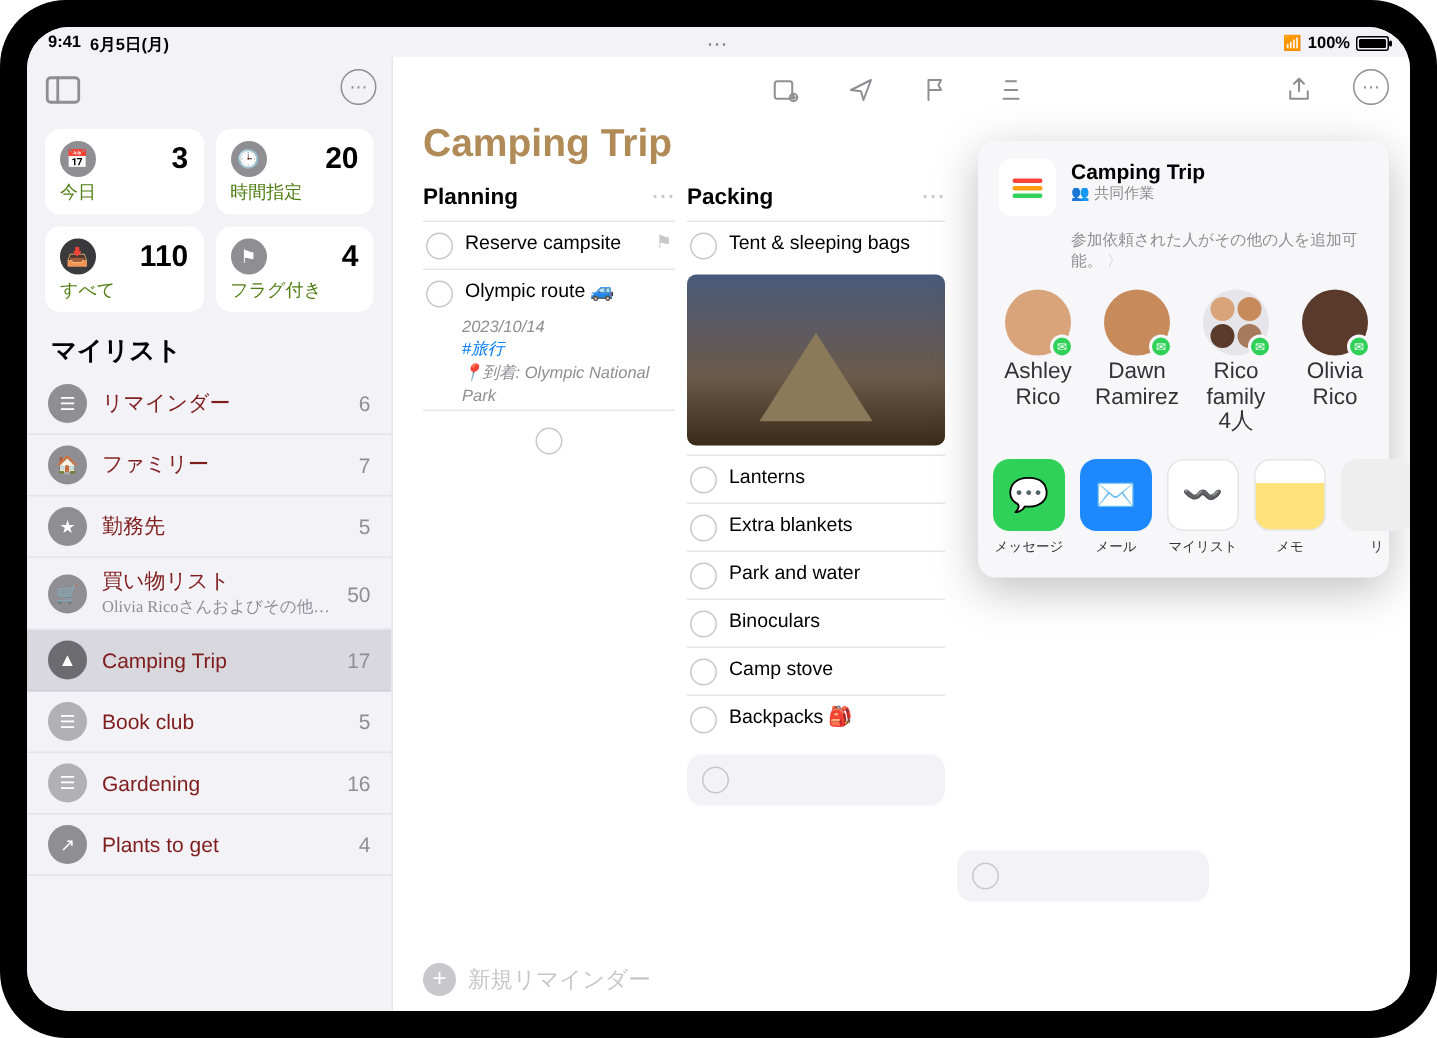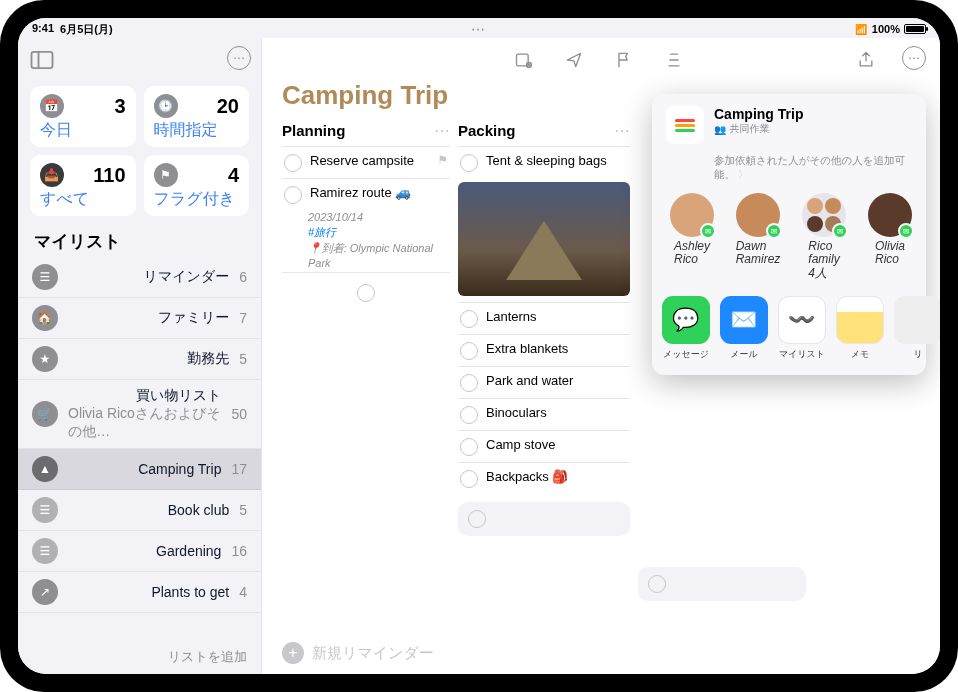--- a/index.html
+++ b/index.html
@@ -24,31 +24,31 @@
 .sidebar { width: 244px; background: #f2f2f7; display: flex; flex-direction: column; border-right: 1px solid #e5e5ea; }
 .sb-top { display: flex; justify-content: space-between; padding: 8px 10px; }
 .icon-btn { width: 28px; height: 28px; border-radius: 6px; display: flex; align-items: center; justify-content: center; color: #8e8e93; cursor: pointer; }
 .icon-btn.circle { border: 1.5px solid #8e8e93; border-radius: 50%; width: 24px; height: 24px; font-size: 12px; }
 
 .smart-grid { display: grid; grid-template-columns: 1fr 1fr; gap: 8px; padding: 4px 12px 10px; }
 .smart { background: #fff; border-radius: 10px; padding: 8px 10px 6px; cursor: pointer; }
 .smart .row1 { display: flex; justify-content: space-between; align-items: center; }
 .smart .ic { width: 24px; height: 24px; border-radius: 50%; background: #8e8e93; display: flex; align-items: center; justify-content: center; color: #fff; font-size: 12px; }
 .smart .num { font-size: 20px; font-weight: 700; }
-.smart .lbl { font-size: 16px; color: #3b82f6; margin-top: 2px; }
+.smart .lbl { font-size: 12px; color: #4d7c0f; margin-top: 2px; }
 .smart.dark .ic { background: #3a3a3c; }
 .smart.flag .ic { background: #8e8e93; }
 
 .listhdr { font-size: 17px; font-weight: 700; padding: 4px 16px; }
 .lists { flex: 1; overflow: auto; }
 .list-item { display: flex; align-items: center; padding: 7px 14px; cursor: pointer; gap: 10px; border-bottom: 0.5px solid rgba(0,0,0,0.06); }
 .list-item.selected { background: #d8d8de; }
 .list-item .lic { width: 26px; height: 26px; border-radius: 50%; background: #8e8e93; display: flex; align-items: center; justify-content: center; color: #fff; font-size: 12px; flex-shrink: 0; }
-.list-item .txt { flex: 1; font-size: 14px; color: #0f172a; text-align: right; }
-.list-item .sub { font-size: 14px; color: #8e8e93; }
+.list-item .txt { flex: 1; font-size: 14px; color: #7f1d1d; }
+.list-item .sub { font-size: 11px; color: #8e8e93; font-family: Liberation Serif, serif; }
 .list-item .cnt { font-size: 14px; color: #8e8e93; }
 .list-item .txtcol { flex: 1; display: flex; flex-direction: column; }
 .sb-footer { text-align: right; padding: 8px 14px; font-size: 13px; color: #8e8e93; cursor: pointer; }
 
 
 .main { flex: 1; background: #fff; display: flex; flex-direction: column; position: relative; }
 .toolbar { display: flex; justify-content: flex-end; gap: 22px; padding: 8px 14px 4px; color: #8e8e93; }
 .toolbar .left-space { margin-right: auto; }
 .toolbar svg, .toolbar .ticon { width: 20px; height: 20px; }
 
@@ -89,21 +89,21 @@
 .share-hdr .sub { font-size: 10px; color: #8e8e93; display: flex; align-items: center; gap: 3px; }
 .share-note { font-size: 10.5px; color: #8e8e93; padding: 4px 4px 10px 52px; line-height: 1.3; }
 .share-note .chev { color: #c7c7cc; }
 
 .people { display: flex; gap: 6px; padding: 2px 0 12px; overflow: hidden; }
 .person { width: 60px; display: flex; flex-direction: column; align-items: center; gap: 3px; flex-shrink: 0; }
 .avatar { width: 44px; height: 44px; border-radius: 50%; position: relative; }
 .avatar .badge { position: absolute; right: -2px; bottom: -2px; width: 16px; height: 16px; background: #30d158; border-radius: 50%; border: 2px solid #f7f7fa; display: flex; align-items: center; justify-content: center; color: #fff; font-size: 8px; }
 .avatar.group { background: #e5e5ea; display: flex; flex-wrap: wrap; padding: 4px; gap: 2px; align-content: center; justify-content: center; }
 .avatar.group .mini { width: 16px; height: 16px; border-radius: 50%; }
-.person .nm { font-size: 12px; line-height: 1.1; color: #333; font-style: italic; }
+.person .nm { font-size: 15px; text-align: center; line-height: 1.1; color: #333; }
 
 .apps { display: flex; gap: 10px; padding-top: 4px; }
 .appc { display:flex; flex-direction:column; align-items:center; gap:4px; width:54px; }
 .app { width: 48px; height: 48px; border-radius: 11px; display: flex; align-items: center; justify-content: center; color: #fff; font-size: 22px;}
 .app.msg { background: #30d158; }
 .app.mail { background: #1e88ff; }
 .app.free { background: #fff; border: 0.5px solid #e5e5ea; }
 .app.memo { background: #ffd54f; background: linear-gradient(#fff 0 32%, #ffe27a 32% 100%); border: 0.5px solid #e5e5ea; }
 .app.partial { background: #eee; }
 .appc .al { font-size: 9px; color: #333; text-align: center; }
@@ -228,21 +228,20 @@
               <div class="cnt">16</div>
             </div>
             <div class="list-item">
               <div class="lic" style="background:#8e8e93">↗</div>
               <div class="txtcol">
                 <div class="txt">Plants to get</div>
               </div>
               <div class="cnt">4</div>
             </div>
           </div>
-      <div class="sb-footer">リストを追加</div>
     </div>
 
     <div class="main">
       <div class="toolbar">
         <span class="left-space"></span>
         <span class="icon-btn">
           <svg viewBox="0 0 24 24">
                 <rect x="3" y="5" width="14" height="14" rx="2"></rect>
                 <circle cx="18" cy="18" r="3"></circle>
                 <line x1="18" y1="16.5" x2="18" y2="19.5"></line>
@@ -281,21 +280,21 @@
                 <span class="t">Planning</span>
                 <span class="more">⋯</span>
               </div>
               <div class="reminder">
                 <div class="chk"></div>
                 <div class="rtxt">Reserve campsite</div>
                 <span class="flag">⚑</span>
               </div>
               <div class="reminder">
                 <div class="chk"></div>
-                <div class="rtxt">Ramirez route 🚙</div>
+                <div class="rtxt">Olympic route 🚙</div>
               </div>
               <div class="meta">2023/10/14<br><span class="tag">#旅行</span><br><span class="loc">📍到着: Olympic National Park</span></div>
               <div class="reminder empty">
                 <div class="chk"></div>
               </div>
             </div>
             <div class="col wide">
               <div class="colhdr">
                 <span class="t">Packing</span>
                 <span class="more">⋯</span>

